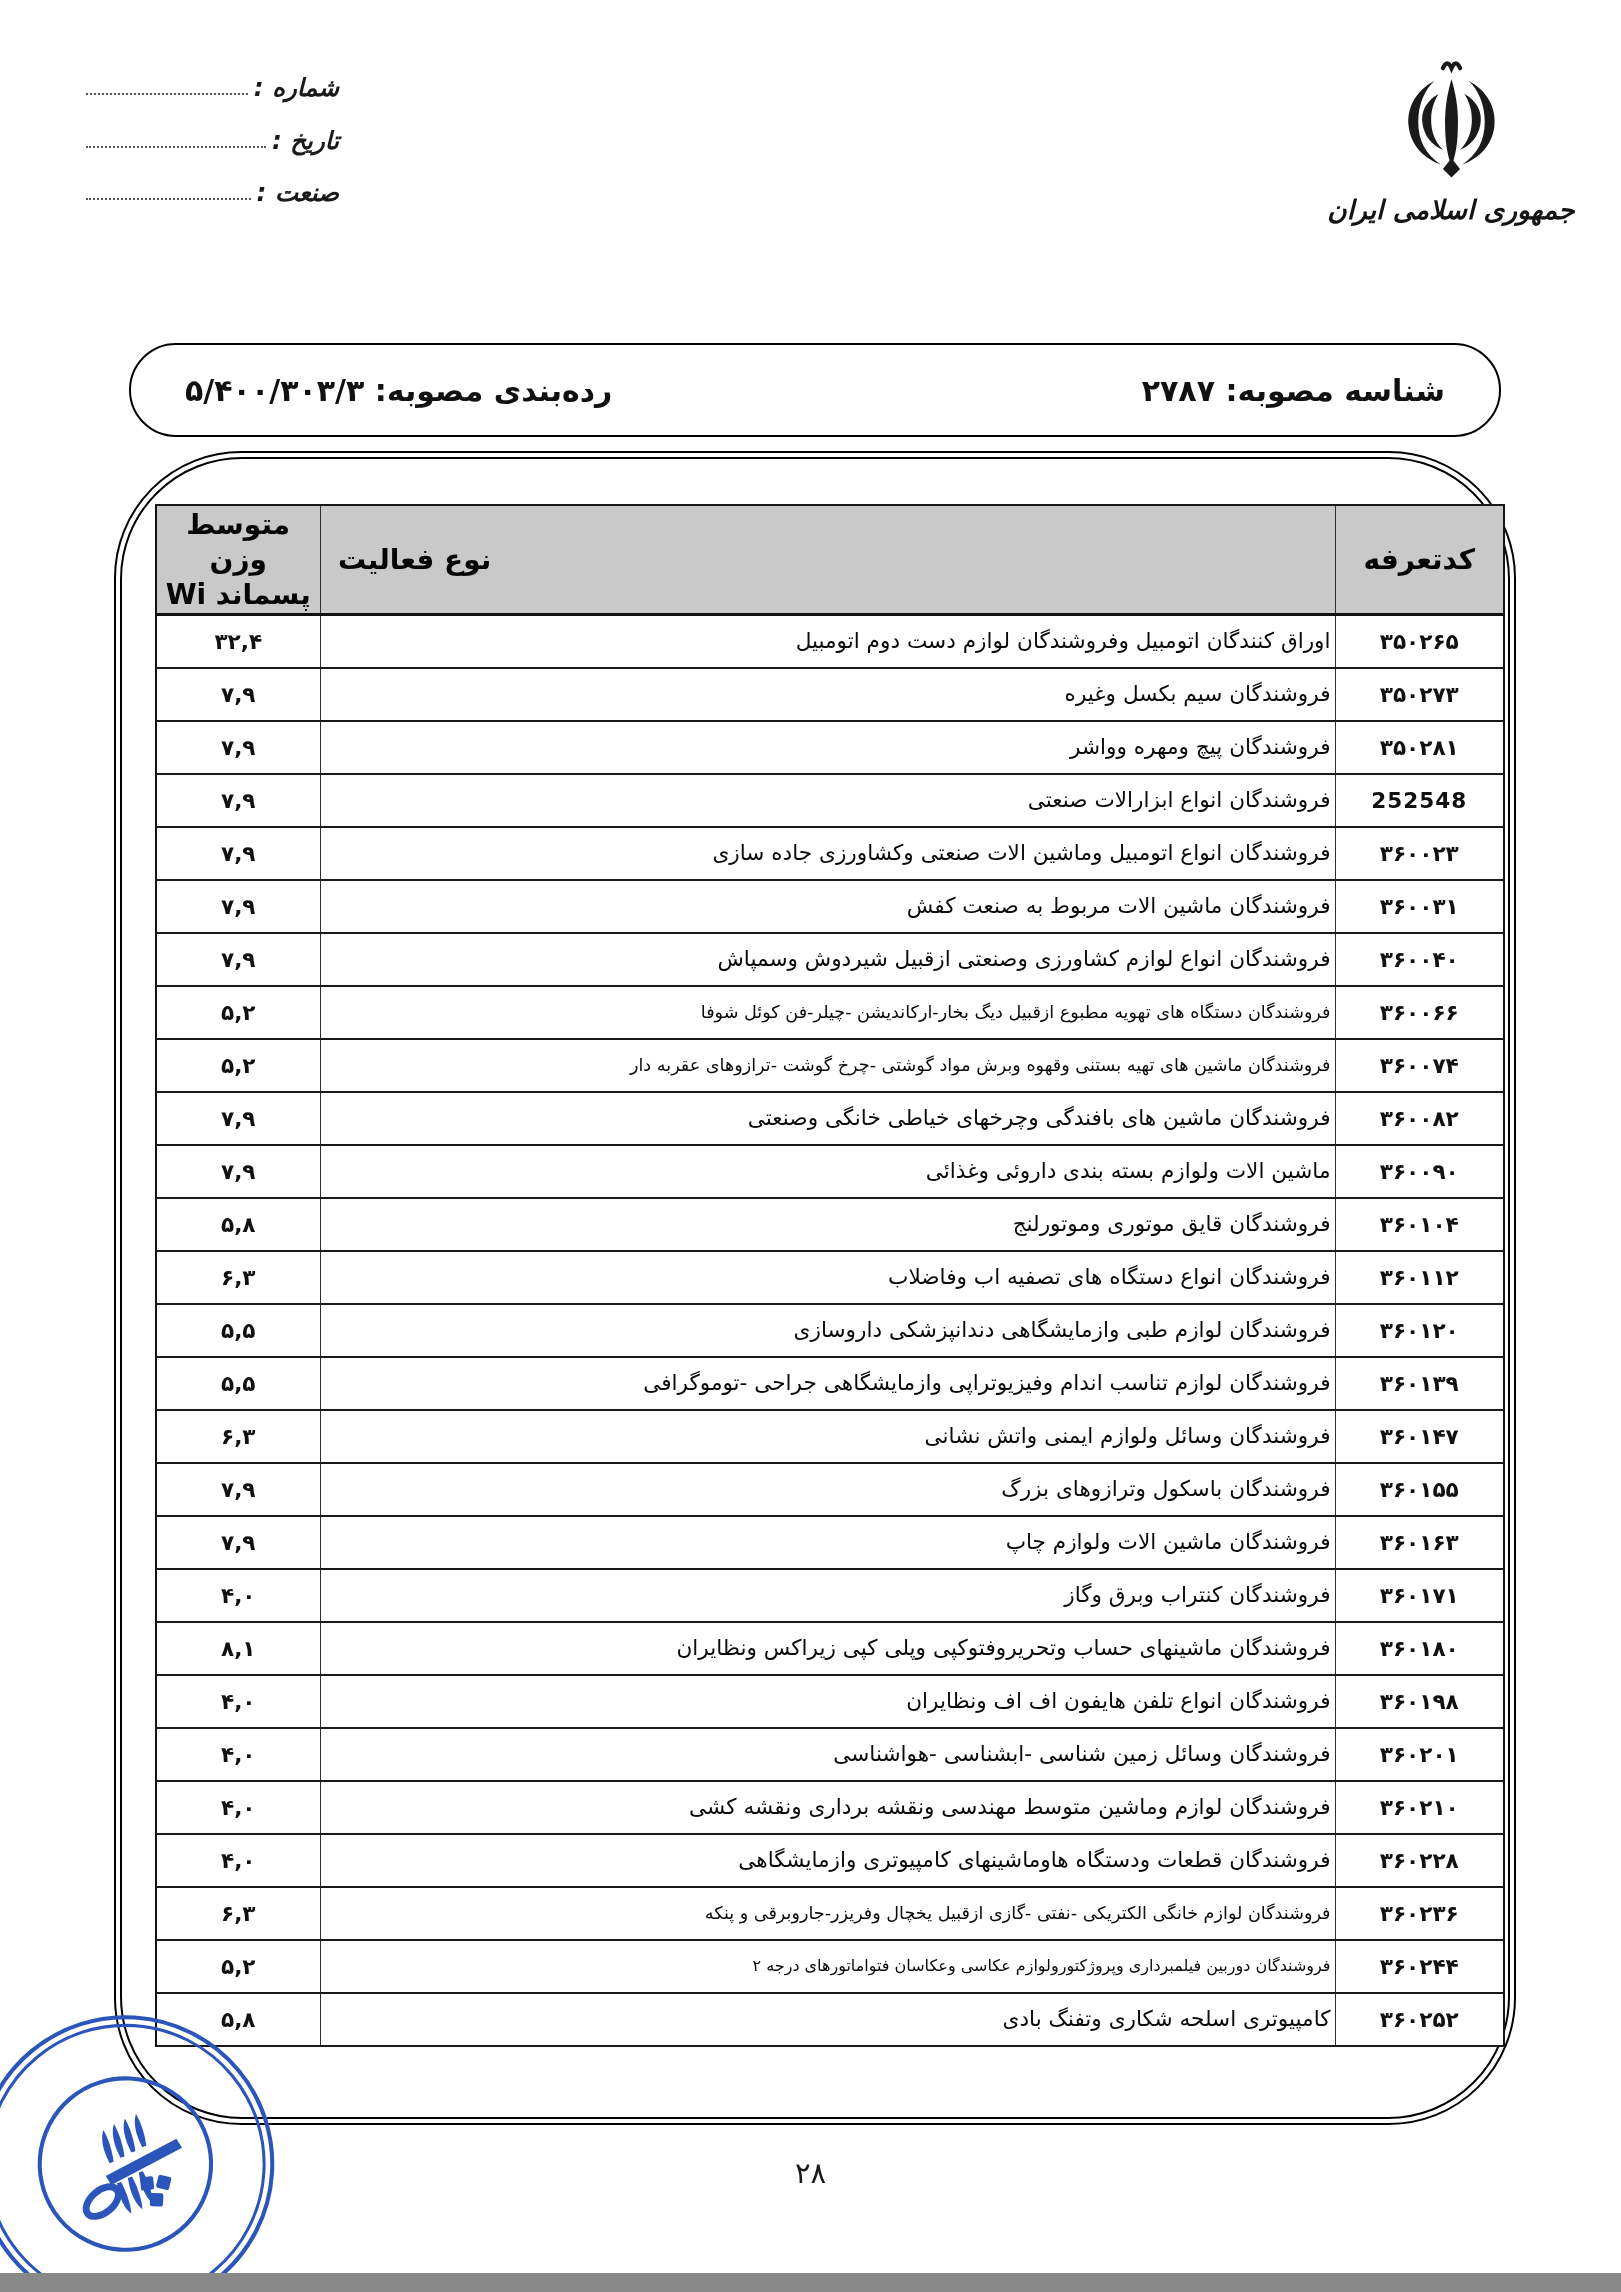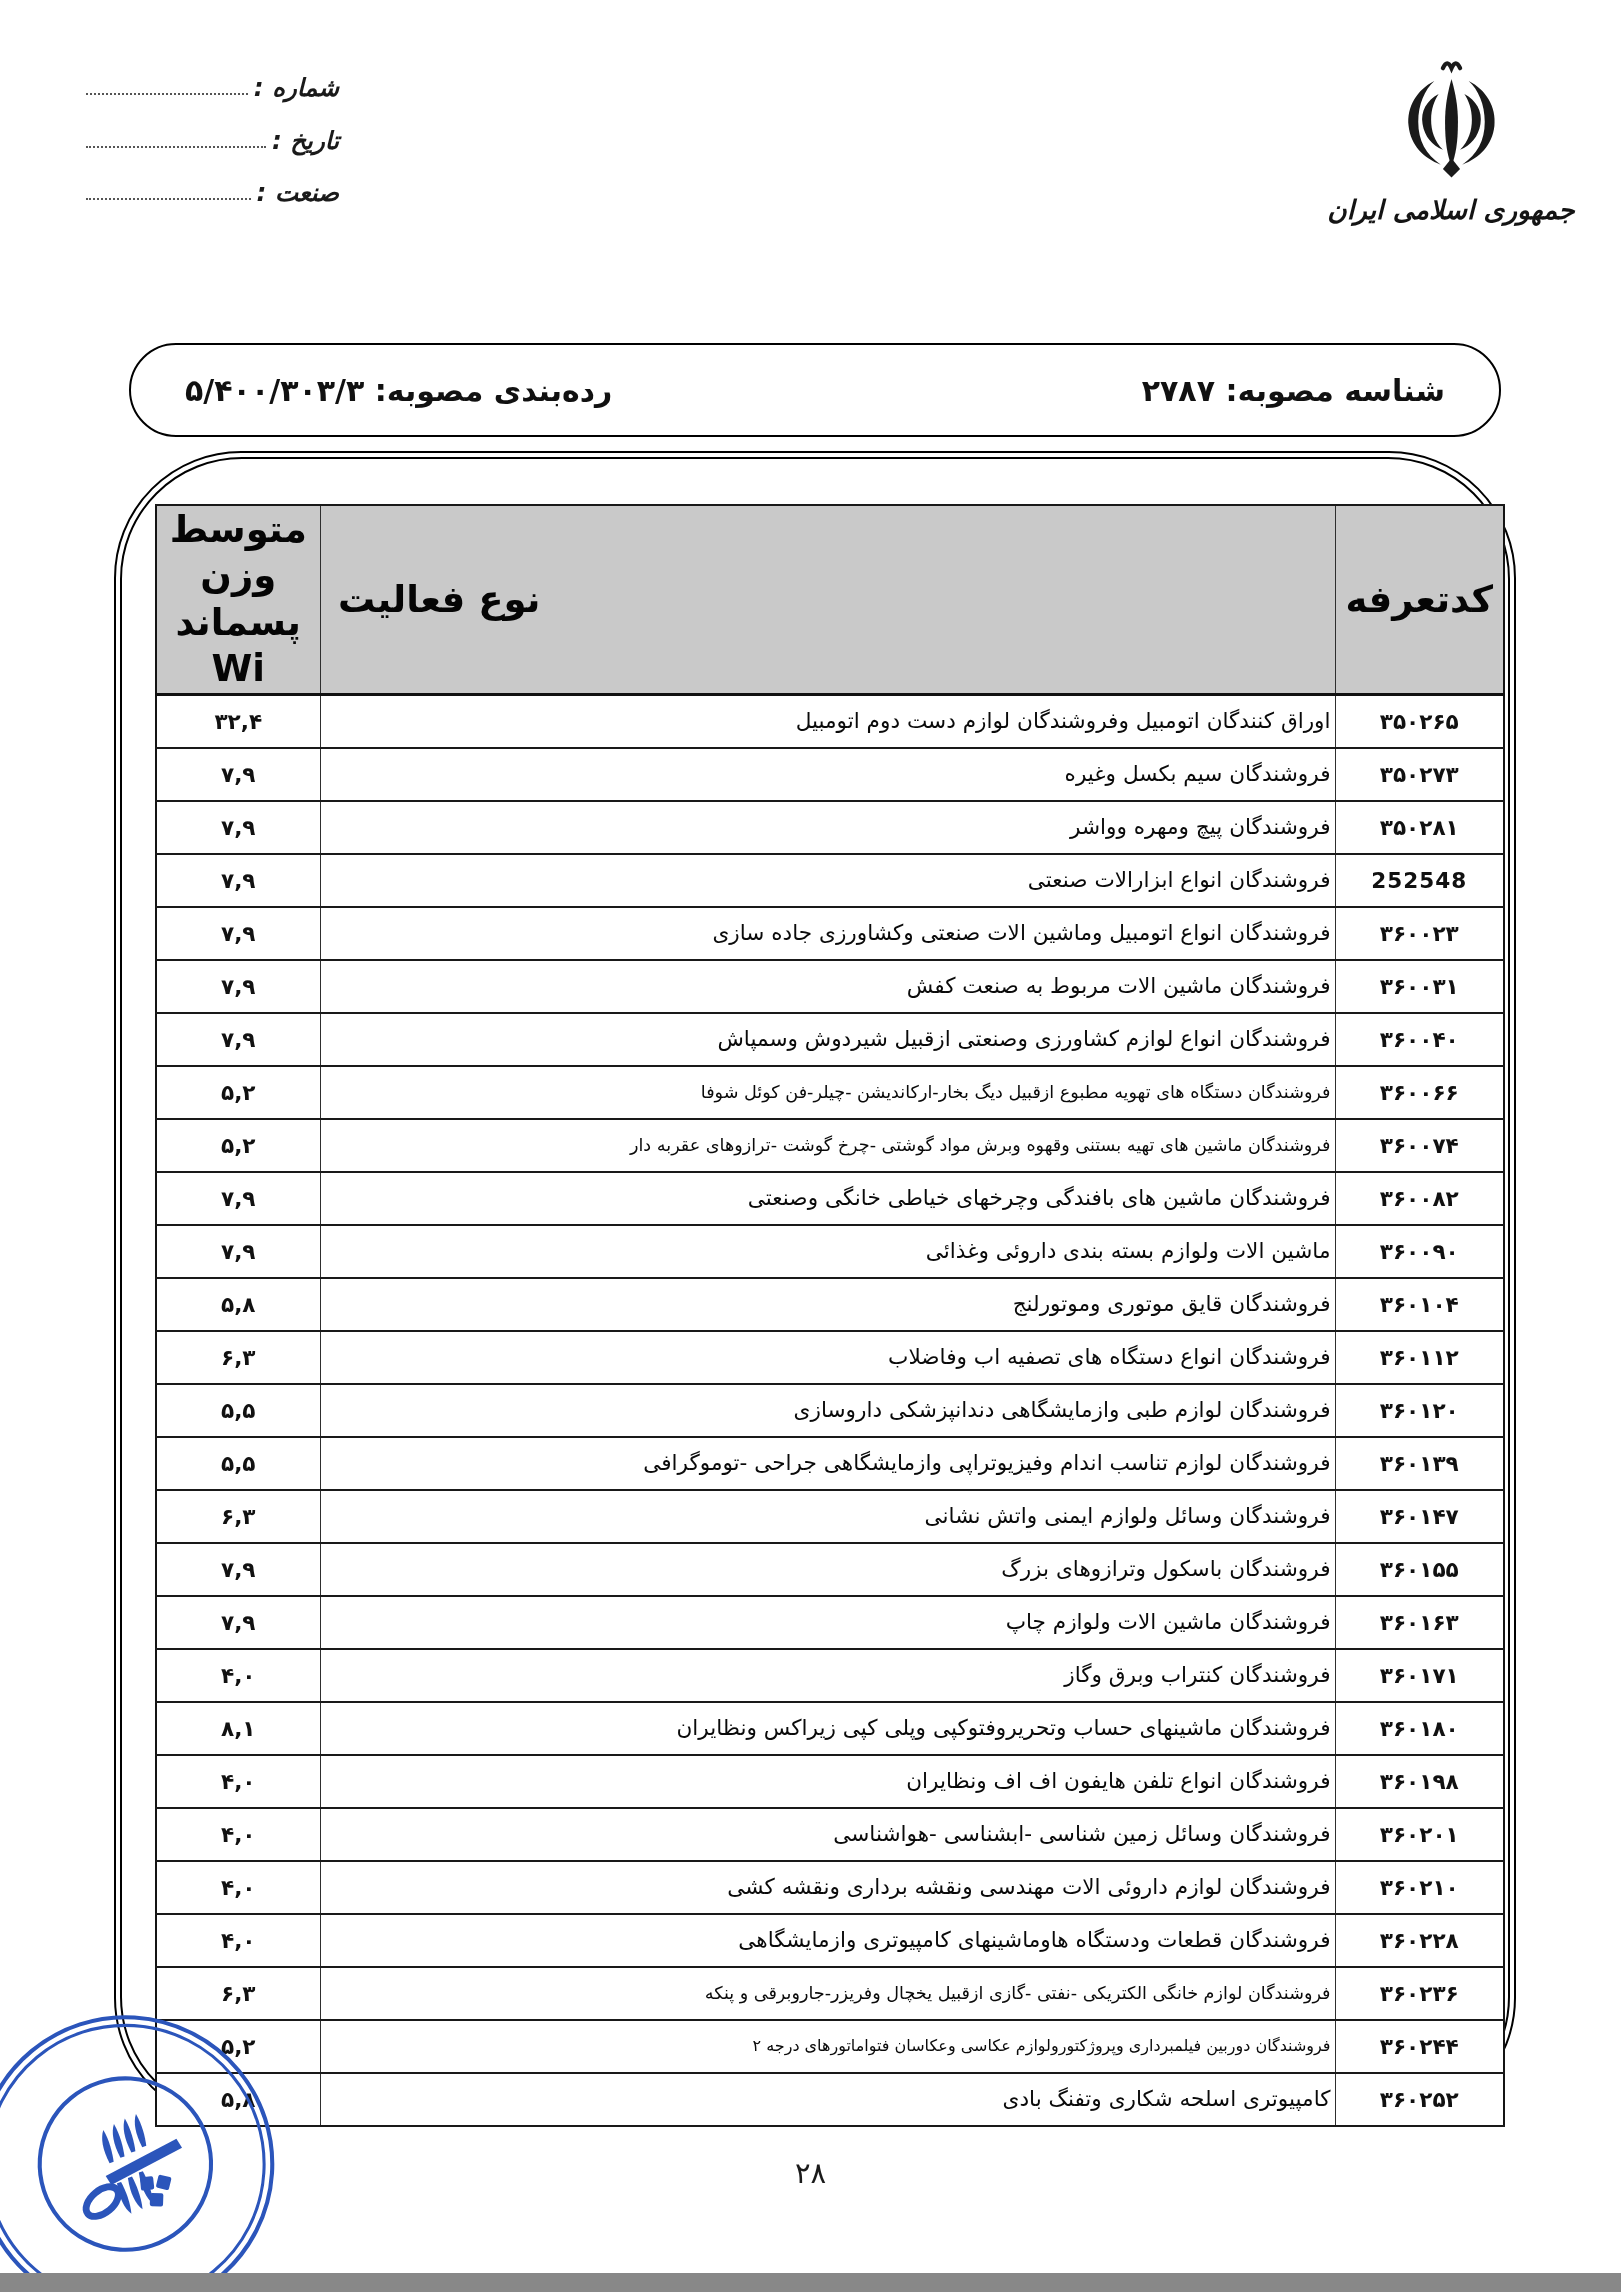--- a/index.html
+++ b/index.html
@@ -42,21 +42,21 @@
   .frame-inner{position:absolute;inset:3.9px;border:2.9px solid #000;border-radius:122px;}
   
   table.tariff{
     position:absolute;top:504px;left:155px;width:1348px;
     border-collapse:collapse;table-layout:fixed;
     background:#fff;border:2.9px solid #141414;
   }
   table.tariff th,table.tariff td{border:1.6px solid #2e2e2e;box-sizing:border-box;}
   table.tariff tr{border-top:2.5px solid #191919;border-bottom:2.5px solid #191919;}
   table.tariff th{
-    background:#c9c9c9;height:94px;font-size:37px;font-weight:bold;color:#050505;
+    background:#c9c9c9;height:94px;font-size:28px;font-weight:bold;color:#050505;
     border-bottom:3.4px solid #111;
   }
   th.h-code{text-align:center;}
   th.h-activity{text-align:left;padding-left:17.6px;}
   th.h-weight{text-align:center;line-height:1.25;}
   table.tariff td{height:53px;vertical-align:middle;}
   td.cell-code{font-size:21.6px;font-weight:bold;text-align:center;letter-spacing:1px;white-space:nowrap;}
   td.cell-activity{font-size:21.6px;text-align:right;padding:0 4px;line-height:1.15;color:#0a0a0a;}
   td.cell-weight{font-size:21.6px;font-weight:bold;text-align:center;}
   
@@ -246,21 +246,21 @@
           <td class="cell-activity">فروشندگان انواع تلفن هایفون اف اف ونظایران</td>
           <td class="cell-weight">۴,۰</td>
         </tr>
         <tr>
           <td class="cell-code">۳۶۰۲۰۱</td>
           <td class="cell-activity">فروشندگان وسائل زمین شناسی -ابشناسی -هواشناسی</td>
           <td class="cell-weight">۴,۰</td>
         </tr>
         <tr>
           <td class="cell-code">۳۶۰۲۱۰</td>
-          <td class="cell-activity">فروشندگان لوازم داروئی الات مهندسی ونقشه برداری ونقشه کشی</td>
+          <td class="cell-activity">فروشندگان لوازم وماشین متوسط مهندسی ونقشه برداری ونقشه کشی</td>
           <td class="cell-weight">۴,۰</td>
         </tr>
         <tr>
           <td class="cell-code">۳۶۰۲۲۸</td>
           <td class="cell-activity">فروشندگان قطعات ودستگاه هاوماشینهای کامپیوتری وازمایشگاهی</td>
           <td class="cell-weight">۴,۰</td>
         </tr>
         <tr>
           <td class="cell-code">۳۶۰۲۳۶</td>
           <td class="cell-activity" style="font-size: 17.6px;">فروشندگان لوازم خانگی الکتریکی -نفتی -گازی ازقبیل یخچال وفریزر-جاروبرقی و پنکه</td>

